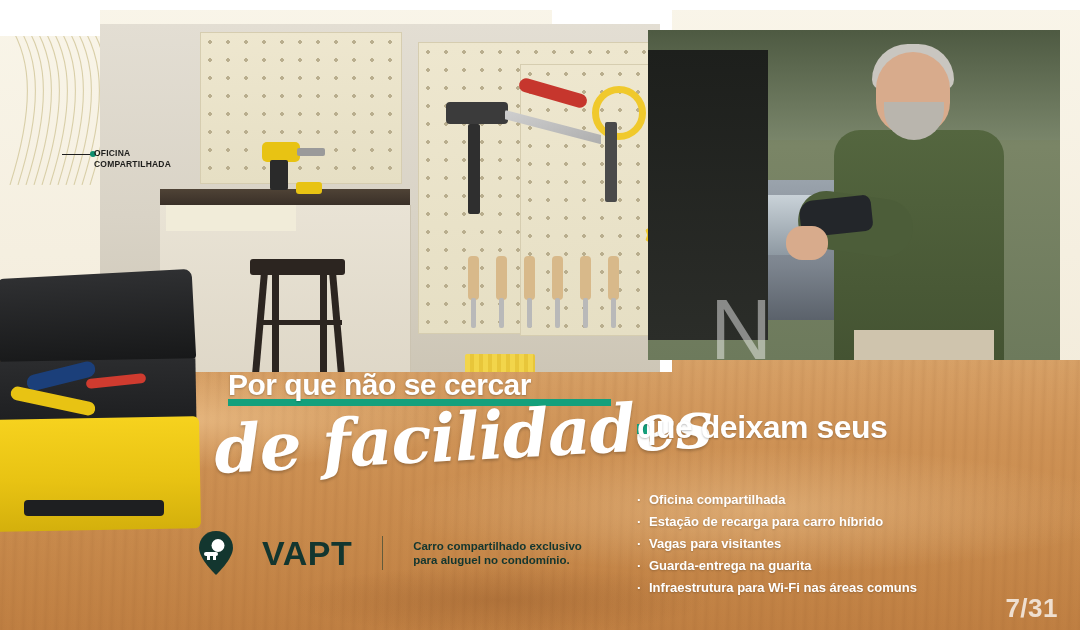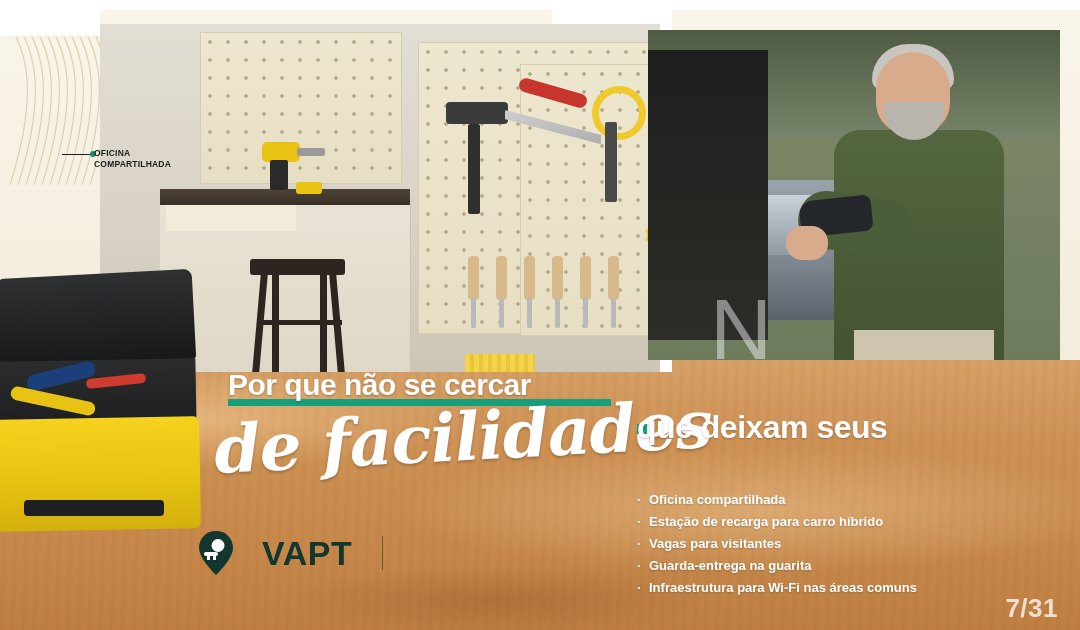--- a/index.html
+++ b/index.html
@@ -529,17 +529,21 @@
       <svg width="40" height="46" viewBox="0 0 40 46">
         <path d="M20 1 C10 1 3 8.5 3 18 C3 29 20 45 20 45 C20 45 37 29 37 18 C37 8.5 30 1 20 1 Z" fill="#13362f"></path>
         <circle cx="22" cy="15.5" r="6.5" fill="#ffffff"></circle>
         <rect x="8" y="22" width="14" height="4" rx="2" fill="#ffffff"></rect>
         <rect x="11" y="26" width="3" height="4" fill="#ffffff"></rect>
         <rect x="17" y="26" width="3" height="4" fill="#ffffff"></rect>
       </svg>
     </div>
     <div class="vapt-name">VAPT</div>
     <div class="vapt-sep"></div>
+    <div class="vapt-tag">
+      <span>Carro compartilhado exclusivo</span><br>
+      <span>para aluguel no condomínio.</span>
+    </div>
   </div>
 
   <div class="page-num">7/31</div>
 
 </div>
 
 </body></html>

